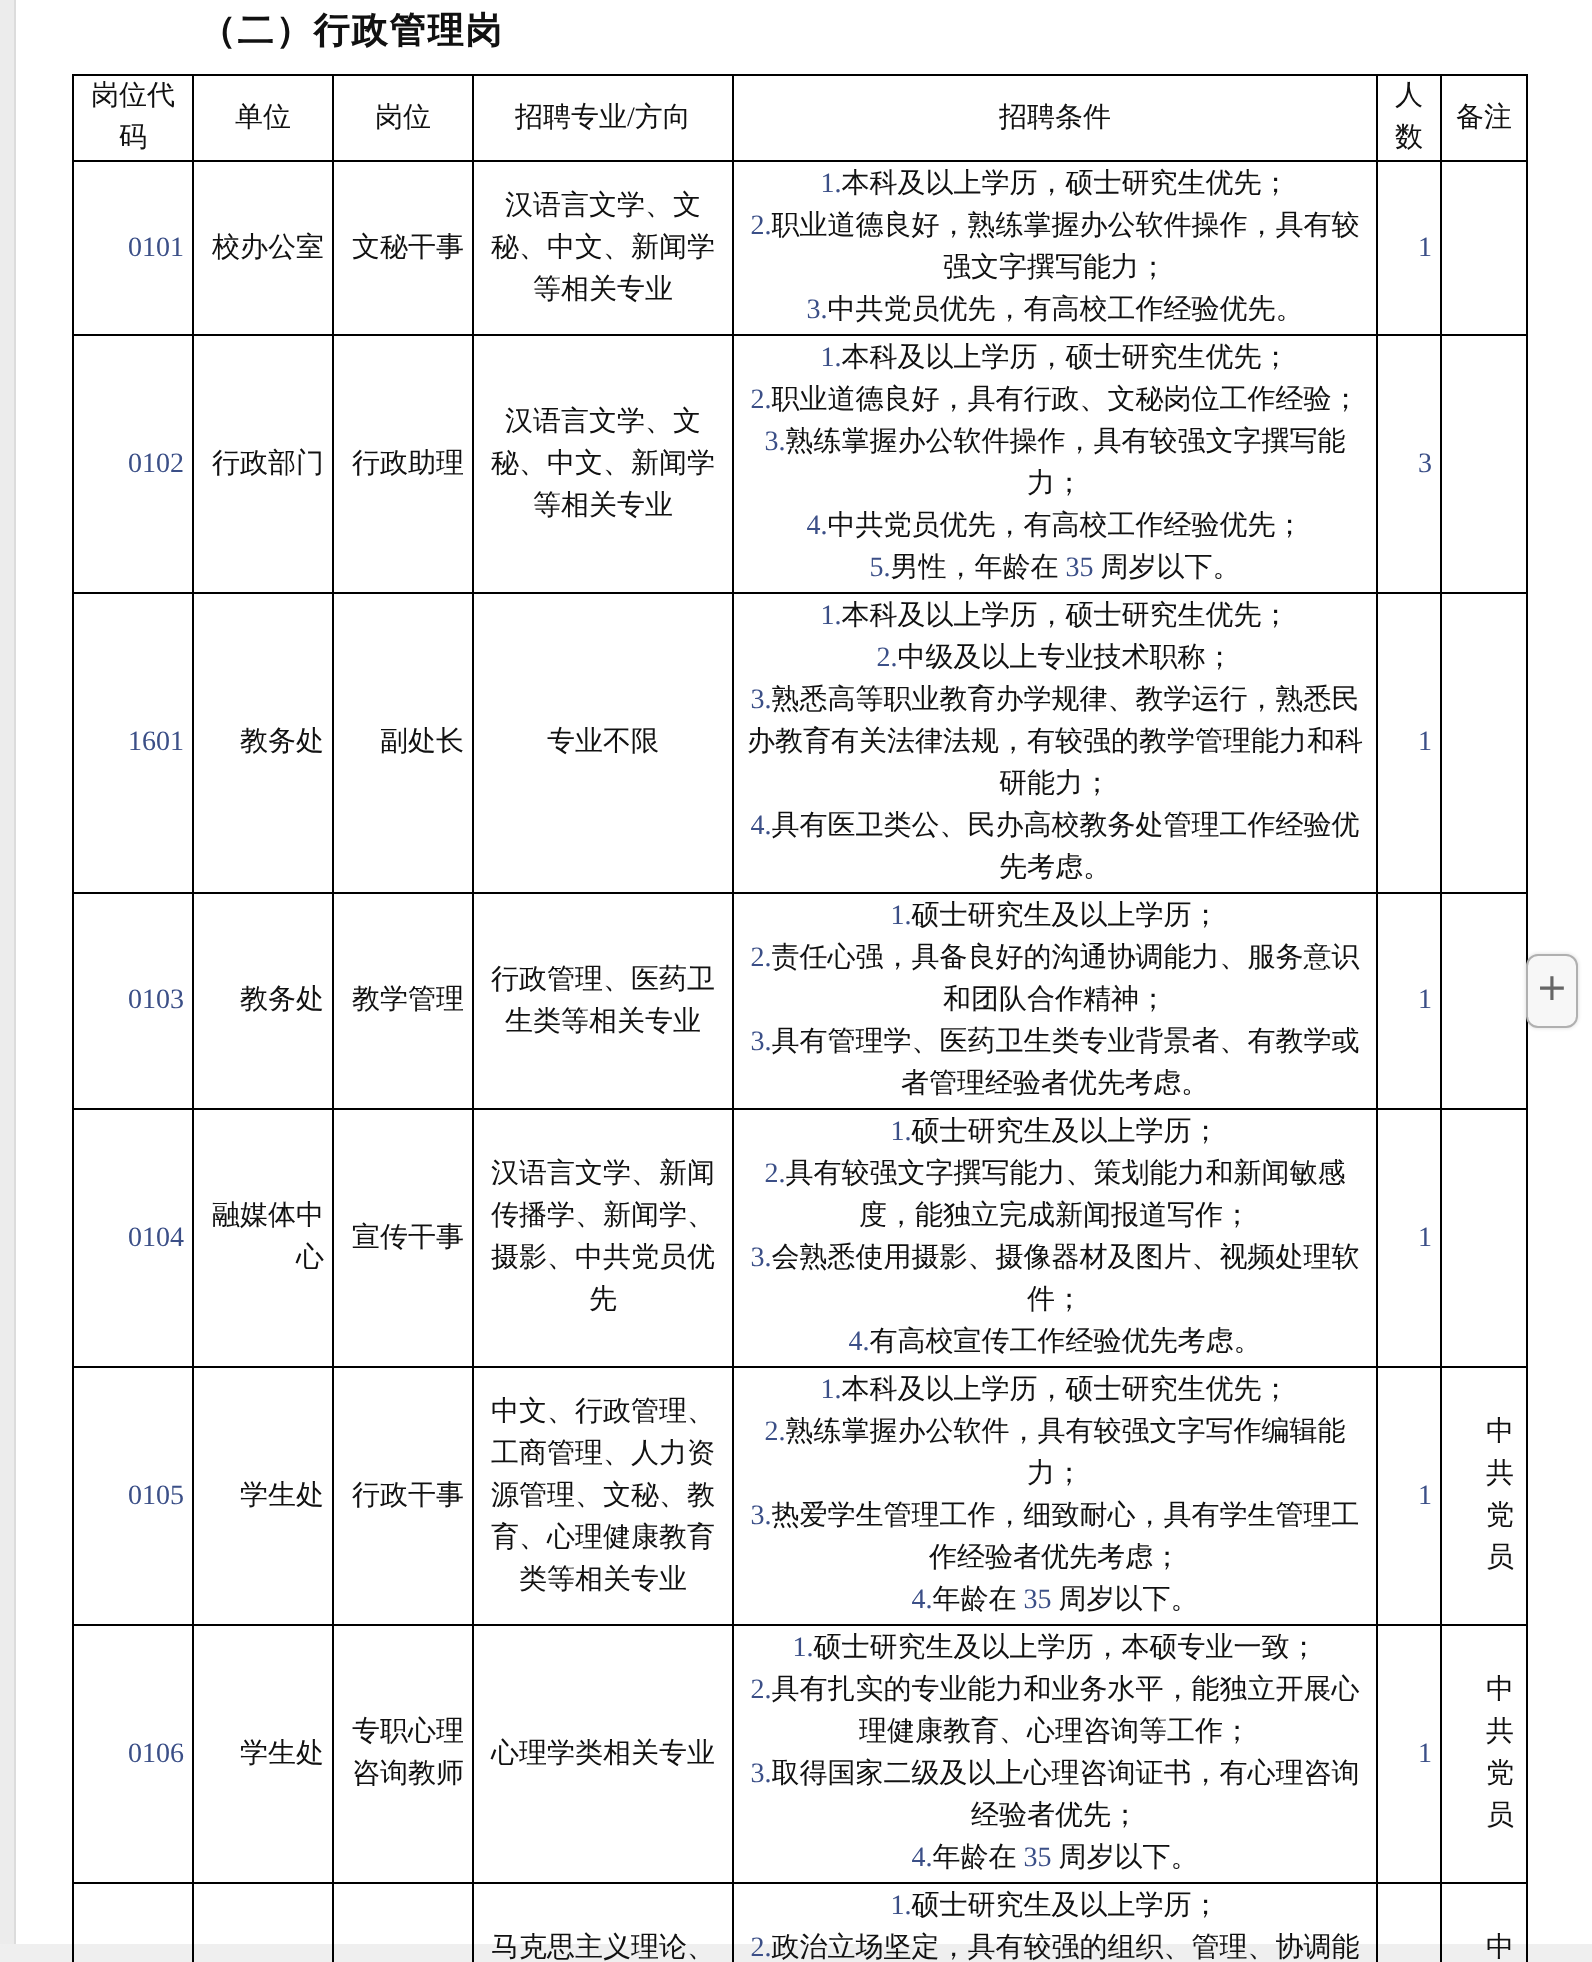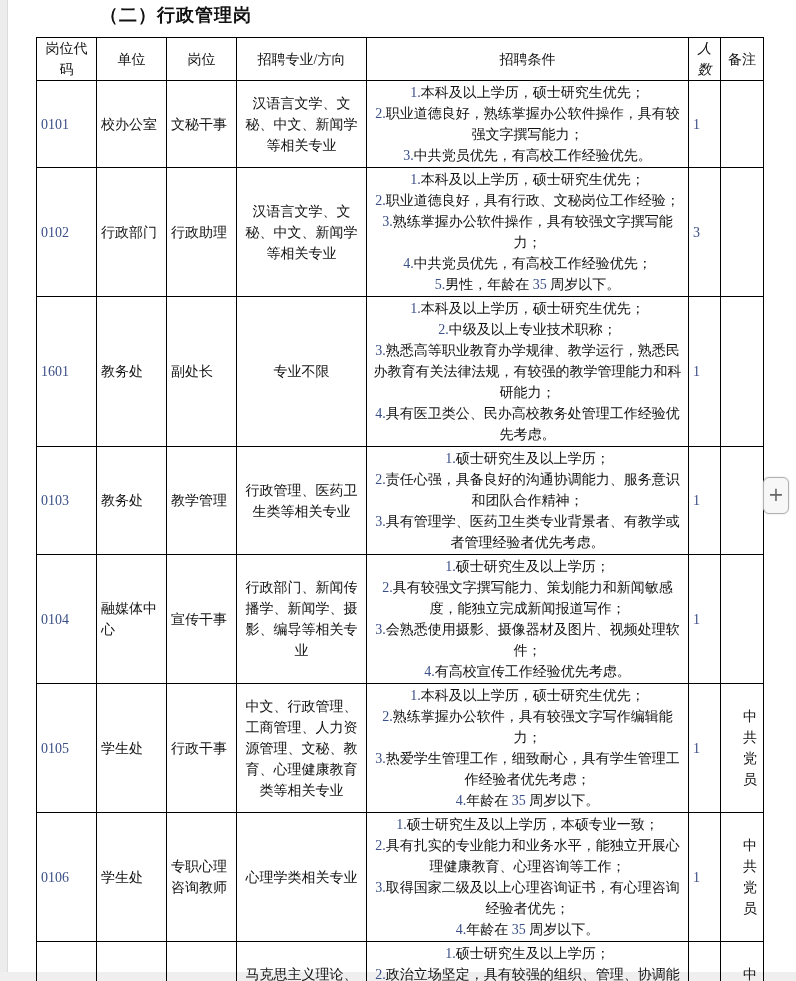--- a/index.html
+++ b/index.html
@@ -37,23 +37,23 @@
   }
   table.recruit th, table.recruit td {
     border: 1px solid #000;
     vertical-align: middle;
     line-height: 21px;
     font-weight: normal;
     overflow: hidden;
   }
   table.recruit th { text-align: center; padding: 0 4px; }
   th.h-code { padding: 0 12px; }
-  th.h-count { padding: 0 8px; font-style: italic; }
+  th.h-count { padding: 0 8px; }
   th.h-note { padding: 0 8px; }
-  td.c-center { text-align: left; padding: 1px 4px; }
+  td.c-center { text-align: right; padding: 1px 4px; }
   td.c-major { text-align: center; padding: 1px 5px; }
   td.c-cond {
     text-align: center; padding: 1px 3px;
     white-space: pre-line;
   }
   td.c-note { text-align: center; padding: 1px 22px; }
   .num { color: #3b4f87; }
   .plus-btn {
     position: absolute; left: 763px; top: 477px;
     width: 26px; height: 37px;
@@ -144,21 +144,21 @@
         <td class="c-cond"><span class="num">1.</span>硕士研究生及以上学历；
 <span class="num">2.</span>责任心强，具备良好的沟通协调能力、服务意识和团队合作精神；
 <span class="num">3.</span>具有管理学、医药卫生类专业背景者、有教学或者管理经验者优先考虑。</td>
         <td class="c-center"><span class="num">1</span></td>
         <td class="c-note"></td>
       </tr>
       <tr style="height:105px">
         <td class="c-center"><span class="num">0104</span></td>
         <td class="c-center">融媒体中心</td>
         <td class="c-center">宣传干事</td>
-        <td class="c-major">行政部门、新闻传播学、新闻学、摄影、编导等相关专业</td>
+        <td class="c-major">汉语言文学、新闻传播学、新闻学、摄影、中共党员优先</td>
         <td class="c-cond"><span class="num">1.</span>硕士研究生及以上学历；
 <span class="num">2.</span>具有较强文字撰写能力、策划能力和新闻敏感度，能独立完成新闻报道写作；
 <span class="num">3.</span>会熟悉使用摄影、摄像器材及图片、视频处理软件；
 <span class="num">4.</span>有高校宣传工作经验优先考虑。</td>
         <td class="c-center"><span class="num">1</span></td>
         <td class="c-note"></td>
       </tr>
       <tr style="height:105px">
         <td class="c-center"><span class="num">0105</span></td>
         <td class="c-center">学生处</td>

